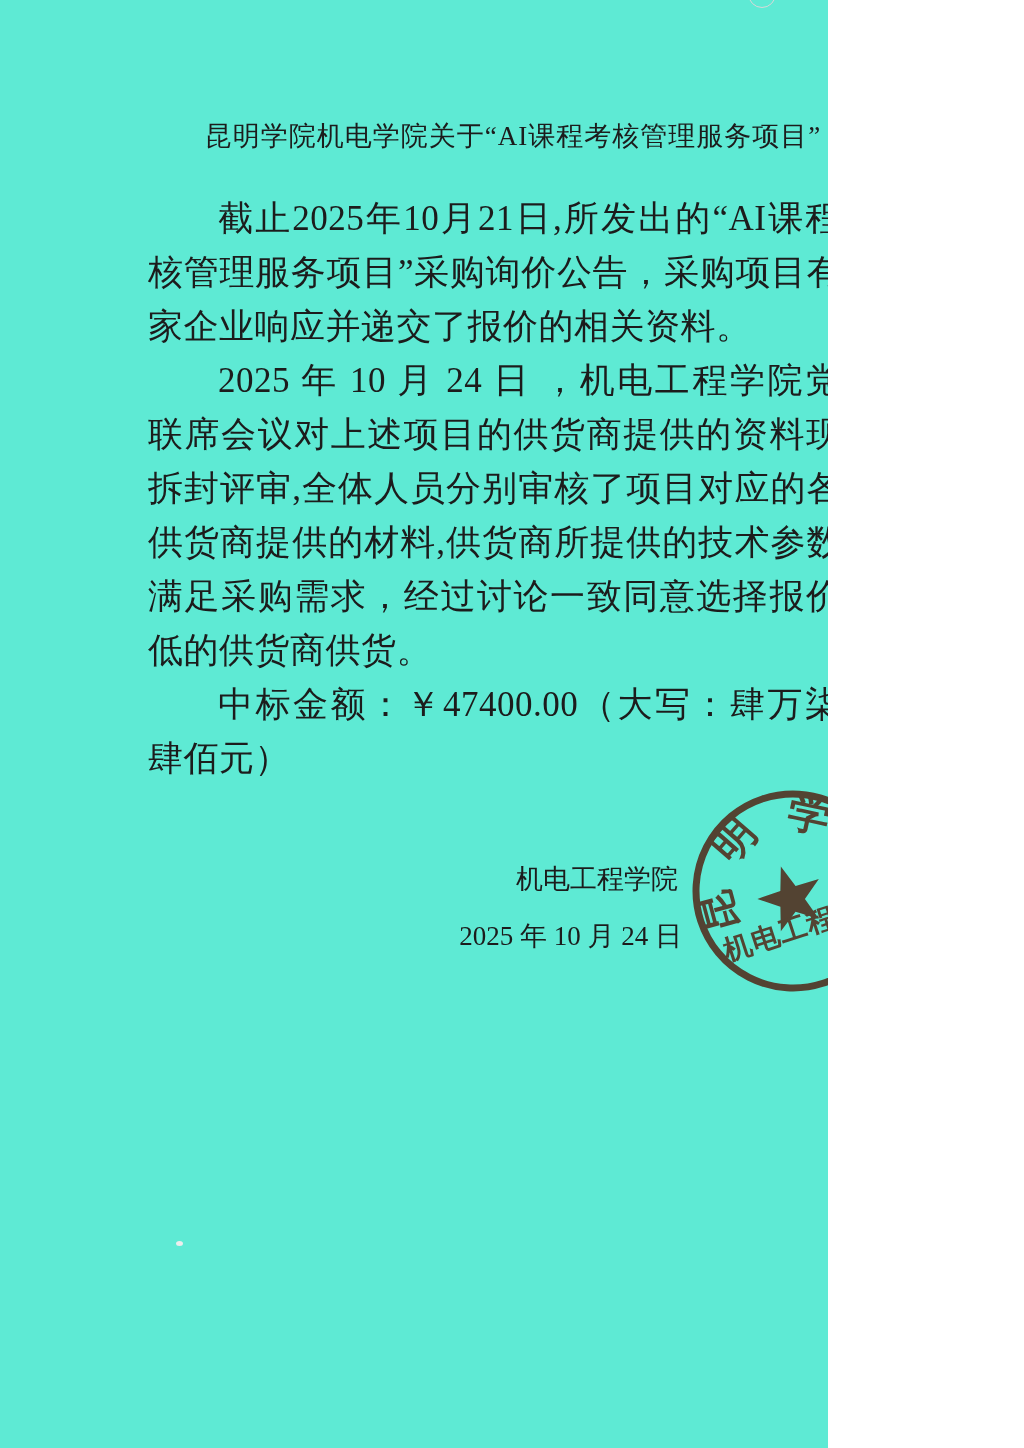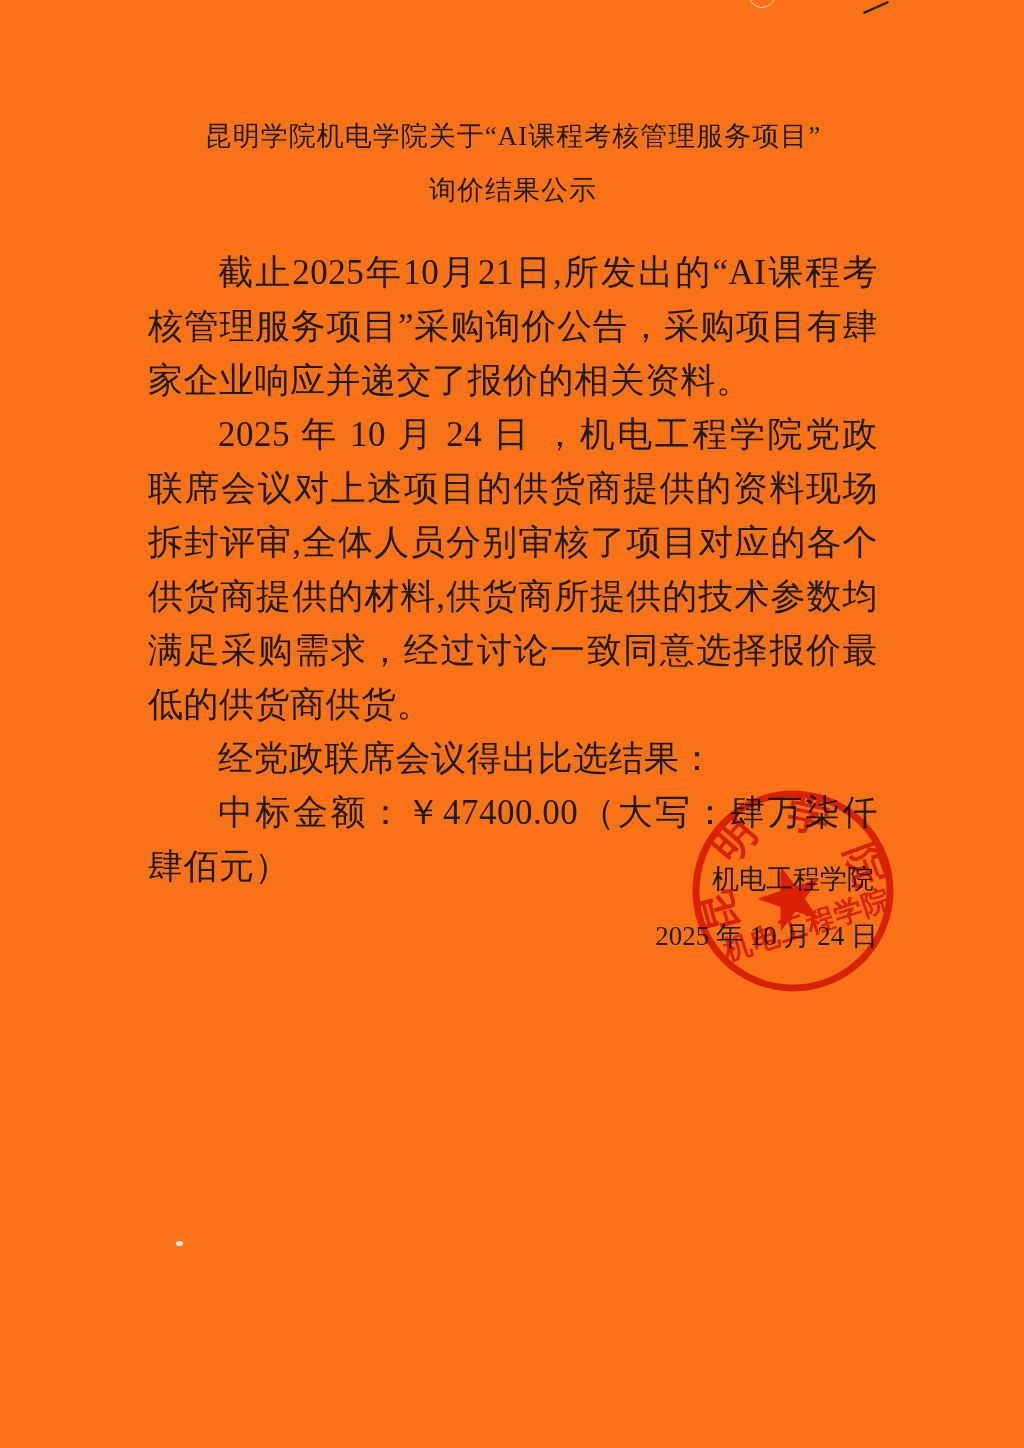--- a/index.html
+++ b/index.html
@@ -1,20 +1,20 @@
 <!DOCTYPE html>
 <html><head>
 <meta charset="utf-8">
 <style>
   html, body { margin: 0; padding: 0; background: #ffffff; }
   .page {
     position: relative;
-    width: 1024px;
+    width: 828px;
     height: 1448px;
-    background: #f97316;
+    background: #5eead4;
     overflow: hidden;
     font-family: "Liberation Serif", "DejaVu Serif", serif;
     color: #1c1c1c;
   }
   
   .pen-mark {
     position: absolute;
     left: 862px; top: 6px;
     width: 28px; height: 0;
     border-top: 3px solid #2a2a2a;
@@ -94,27 +94,25 @@
 
 <div class="page">
 
   <div class="pen-mark"></div>
   <div class="ghost-ring"></div>
   <div class="speck"></div>
 
   <div class="doc">
     <div class="title">
       <div>昆明学院机电学院关于“AI课程考核管理服务项目”</div>
-      <div>询价结果公示</div>
     </div>
 
     <div class="body-text">
       <p>截止2025年10月21日,所发出的“AI课程考核管理服务项目”采购询价公告，采购项目有肆家企业响应并递交了报价的相关资料。</p>
       <p>2025 年 10 月 24 日 ，机电工程学院党政联席会议对上述项目的供货商提供的资料现场拆封评审,全体人员分别审核了项目对应的各个供货商提供的材料,供货商所提供的技术参数均满足采购需求，经过讨论一致同意选择报价最低的供货商供货。</p>
-      <p>经党政联席会议得出比选结果：</p>
       <p>中标金额：￥47400.00（大写：肆万柒仟肆佰元）</p>
     </div>
   </div>
 
   <div class="signature">
     <div class="sig-org">机电工程学院</div>
     <div class="sig-date">2025 年 10 月 24 日</div>
   </div>
 
   <div class="seal">

